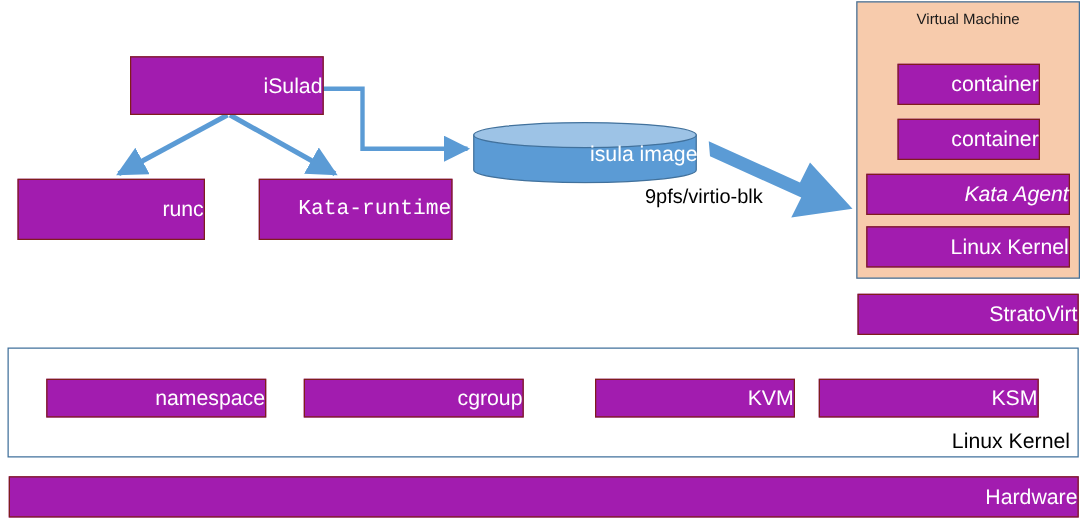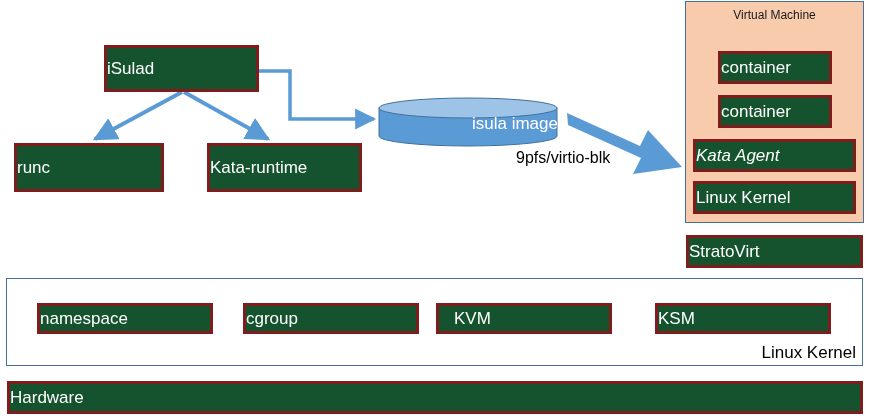--- a/index.html
+++ b/index.html
@@ -10,26 +10,26 @@
   #canvas {
     position: relative;
     width: 870px;
     height: 416px;
     background: #ffffff;
     font-family: "Liberation Sans", sans-serif;
     overflow: hidden;
   }
   .box {
     position: absolute;
-    background: #14532d;
-    border: 3px solid #7f1d1d;
+    background: #a21caf;
+    border: 1px solid #7f1d1d;
     color: #ffffff;
     display: flex;
     align-items: center;
-    justify-content: flex-start;
+    justify-content: flex-end;
     box-sizing: border-box;
     font-size: 17px;
     line-height: 1;
     white-space: nowrap;
   }
   .vm-panel {
     position: absolute;
     background: #F7CBAC;
     border: 1px solid #41719C;
     box-sizing: border-box;
@@ -103,21 +103,21 @@
   </svg>
 
   <div class="box" style="left:104px; top:45px; width:155px; height:47px;">
     <span>iSulad</span>
   </div>
 
   <div class="box" style="left:14px; top:143px; width:150px; height:49px;">
     <span>runc</span>
   </div>
 
-  <div class="box" style="left:207px; top:143px; width:155px; height:49px;">
+  <div class="box" style="left:207px; top:143px; width:155px; height:49px;font-family:Liberation Mono, monospace;">
     <span>Kata-runtime</span>
   </div>
 
   <div class="cyl" style="left:378px; top:97px; width:180px; height:50px;">
     <svg width="180" height="50" viewBox="0 0 180 50">
       <path d="M1,11 L1,39 A89,10 0 0 0 179,39 L179,11 Z" fill="#5B9BD5" stroke="#41719C" stroke-width="1"></path>
       <ellipse cx="90" cy="11" rx="89" ry="10" fill="#9DC3E6" stroke="#41719C" stroke-width="1"></ellipse>
     </svg>
     <div class="cyl-text">isula image</div>
   </div>
@@ -155,21 +155,21 @@
   <div class="kernel-panel" style="left:6px; top:278px; width:857px; height:88px;"></div>
 
   <div class="box" style="left:37px; top:303px; width:176px; height:31px;">
     <span>namespace</span>
   </div>
 
   <div class="box" style="left:243px; top:303px; width:176px; height:31px;">
     <span>cgroup</span>
   </div>
 
-  <div class="box" style="left:436px; top:303px; width:176px; height:31px;padding-left:15px;">
+  <div class="box" style="left:476px; top:303px; width:160px; height:31px;padding-left:15px;">
     <span>KVM</span>
   </div>
 
   <div class="box" style="left:655px; top:303px; width:176px; height:31px;">
     <span>KSM</span>
   </div>
 
   <div class="kernel-label" style="right:14px; top:343px;">
     <span>Linux Kernel</span>
   </div>

